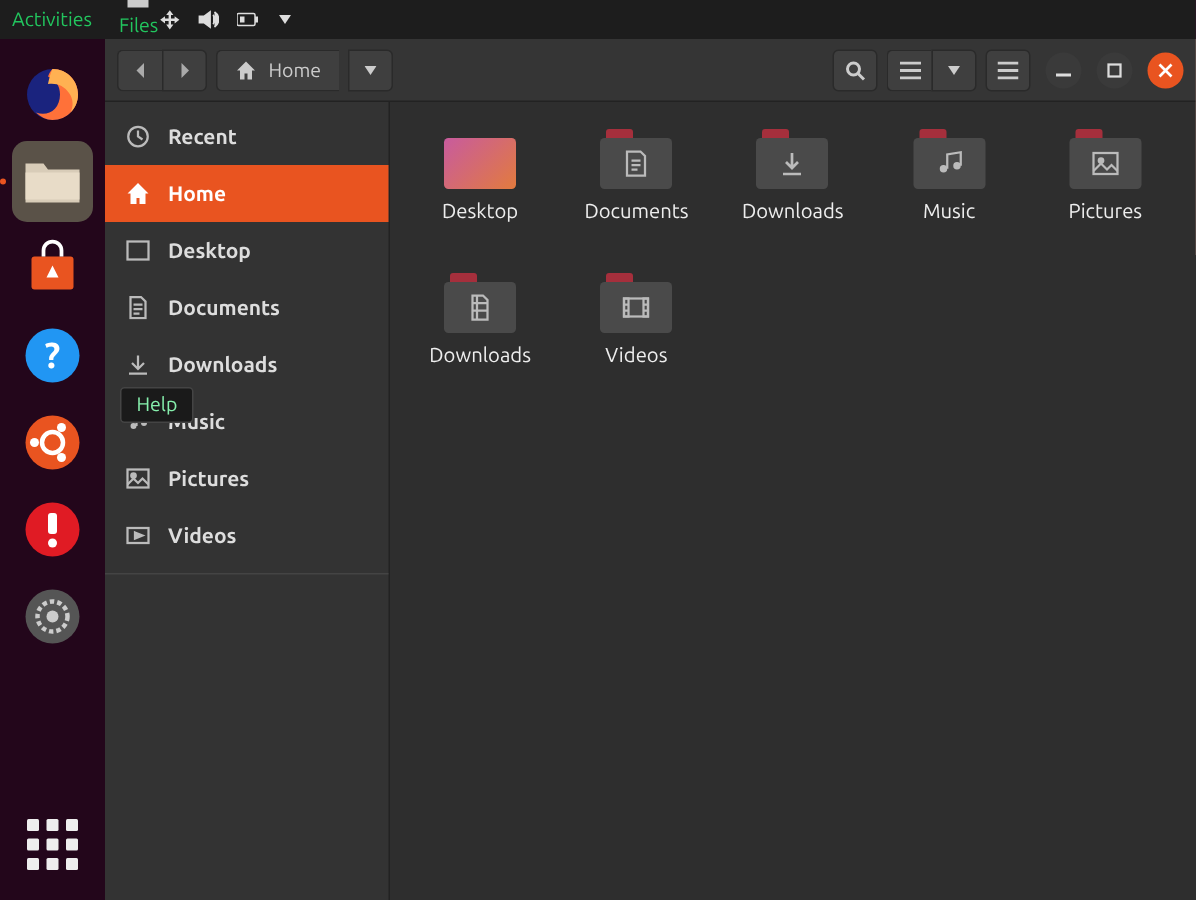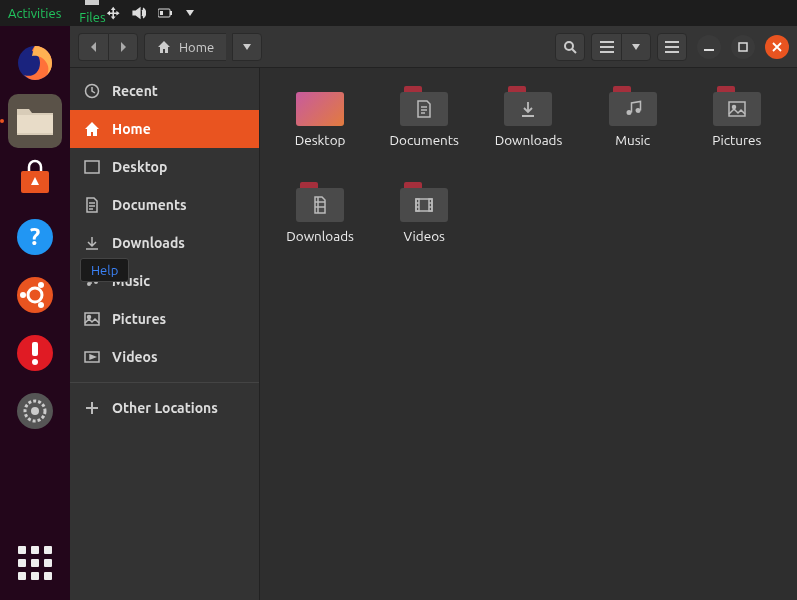--- a/index.html
+++ b/index.html
@@ -47,21 +47,21 @@
 
 .content { flex: 1; background: #2e2e2e; padding: 18px 10px; display: grid; grid-template-columns: repeat(5, 1fr); grid-auto-rows: 90px; gap: 6px 4px; align-content: start; }
 .folder { display: flex; flex-direction: column; align-items: center; gap: 6px; color: #eee; font-size: 13.5px; }
 .folder-icon { width: 48px; height: 40px; position: relative; }
 .folder-icon .tab { position: absolute; top: 0; left: 4px; width: 18px; height: 8px; background: #a52f3c; border-radius: 2px 2px 0 0; }
 .folder-icon .body { position: absolute; top: 6px; left: 0; right: 0; bottom: 0; background: #4a4a4a; border-radius: 3px; display: flex; align-items: center; justify-content: center; }
 .folder-icon.desktop .body { background: linear-gradient(135deg, #c85b9e, #e27b3e); }
 .folder-icon .body svg { width: 20px; height: 20px; }
 
 
-.tooltip { position: absolute; left: 80px; top: 258px; background: #1a1a1a; color: #3b82f6; font-size: 13px; padding: 4px 10px; border-radius: 3px; border: 1px solid #444; z-index: 100; }
+.tooltip { position: absolute; left: 80px; top: 258px; background: #1a1a1a; color: #86efac; font-size: 13px; padding: 4px 10px; border-radius: 3px; border: 1px solid #444; z-index: 100; }
 </style>
 </head>
 <body>
 
 <div class="top-panel">
   <div class="left">
     <span>Activities</span>
     <span class="files-menu">
       <svg width="16" height="14" viewBox="0 0 16 14">
           <path d="M1 3h5l2 2h7v8H1z" fill="#ccc"></path>
@@ -280,26 +280,20 @@
           <span>Pictures</span>
         </div>
       <div class="side-item">
           <svg viewBox="0 0 16 16" fill="none" stroke="#bbb" stroke-width="1.5">
             <rect x="1" y="3" width="14" height="10"></rect>
             <path d="M6 6l5 2-5 2z" fill="#bbb"></path>
           </svg>
           <span>Videos</span>
         </div>
       <div class="side-sep"></div>
-      <div class="side-item">
-          <svg viewBox="0 0 16 16" fill="#bbb">
-            <path d="M7 2h2v5h5v2H9v5H7V9H2V7h5z"></path>
-          </svg>
-          <span>Other Locations</span>
-        </div>
     </div>
 
     <div class="content">
       <div class="folder">
         <div class="folder-icon desktop">
             <div class="body"></div>
           </div>
         <span>Desktop</span>
       </div>
       <div class="folder">

